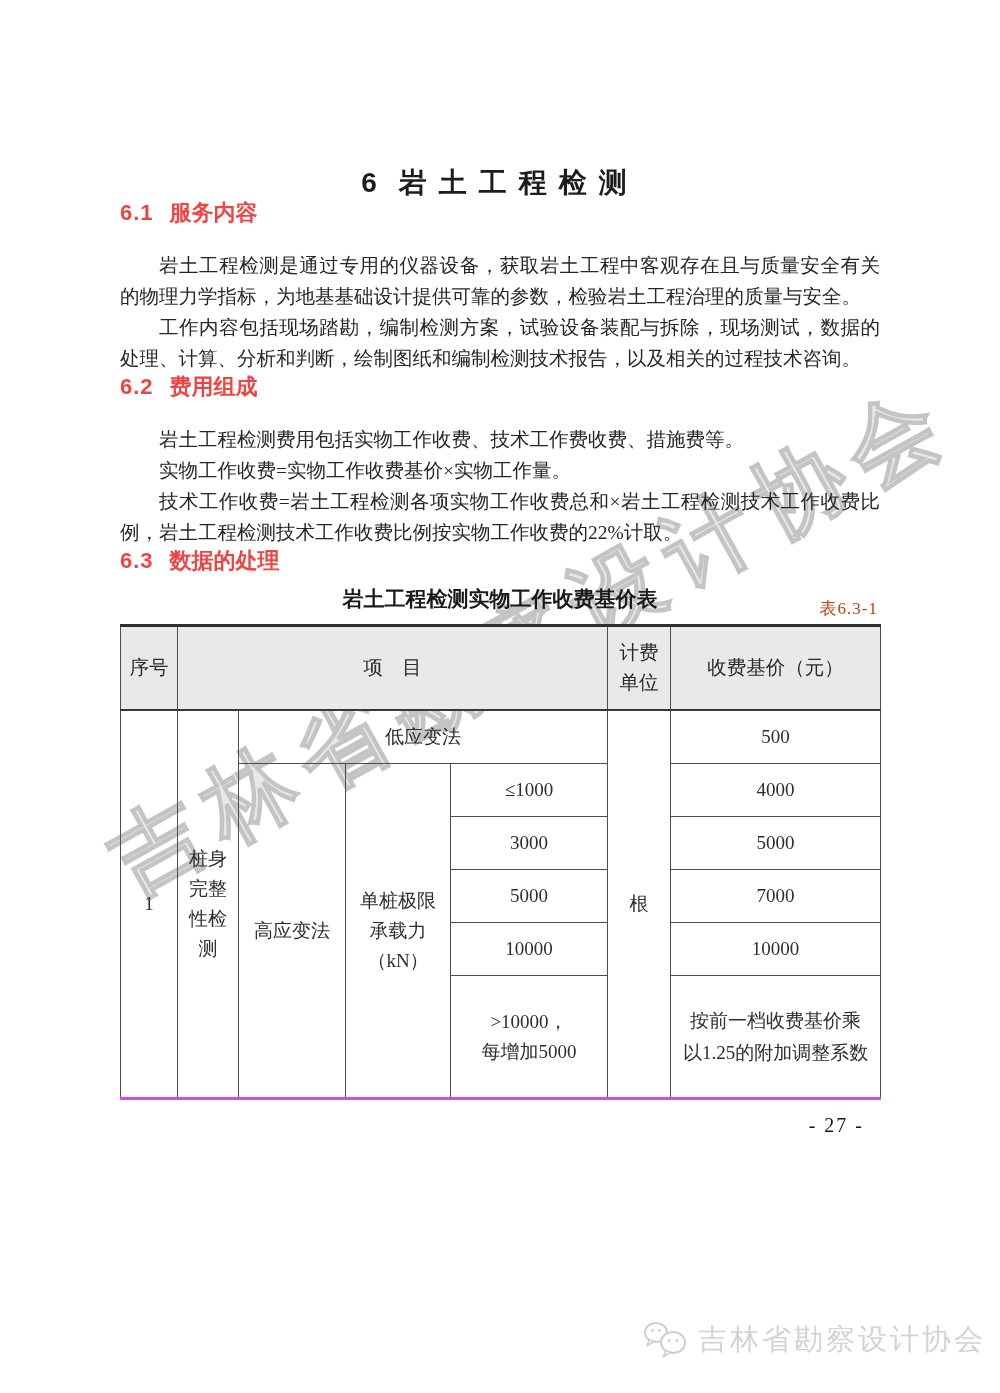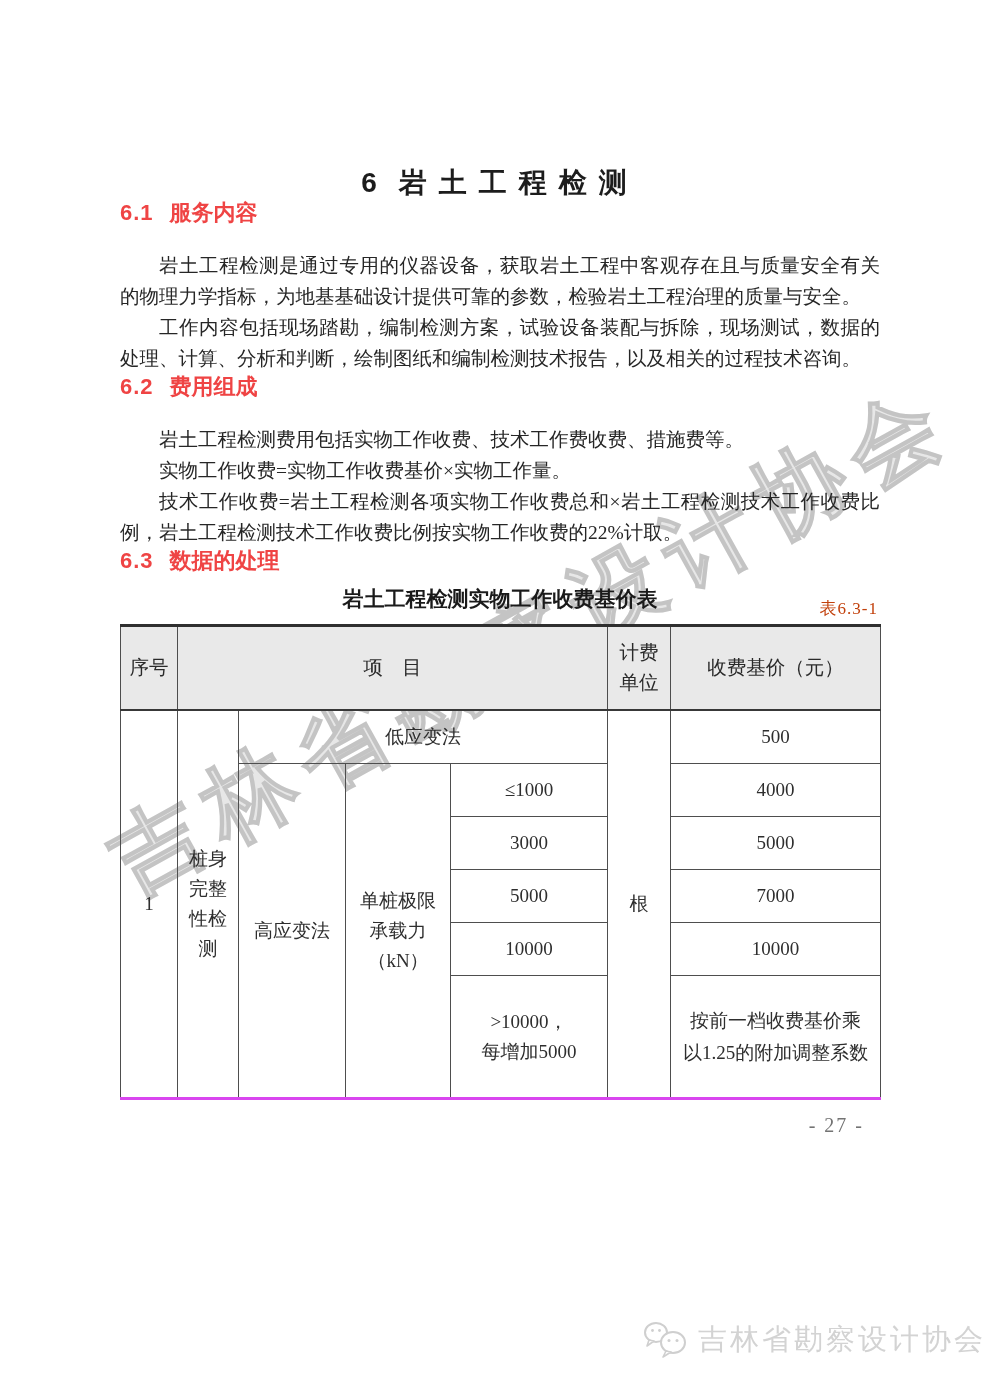--- a/index.html
+++ b/index.html
@@ -118,21 +118,21 @@
   tr.r-tall { height: 123px; }
   td.prewrap { white-space: pre-line; line-height: 30px; }
   td.cell-price-note { line-height: 32px; }
 
   .page-number {
     margin-top: 14px;
     text-align: right;
     padding-right: 16px;
     font-size: 20px;
     letter-spacing: 2px;
-    color: #737373;
+    color: #0f172a;
   }
 
   .footer-brand {
     position: absolute;
     top: 1320px;
     right: 14px;
     display: flex;
     align-items: center;
     gap: 9px;
     z-index: 1;

